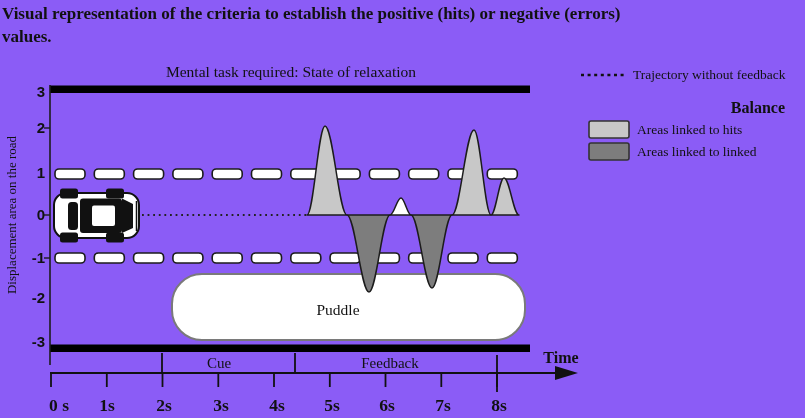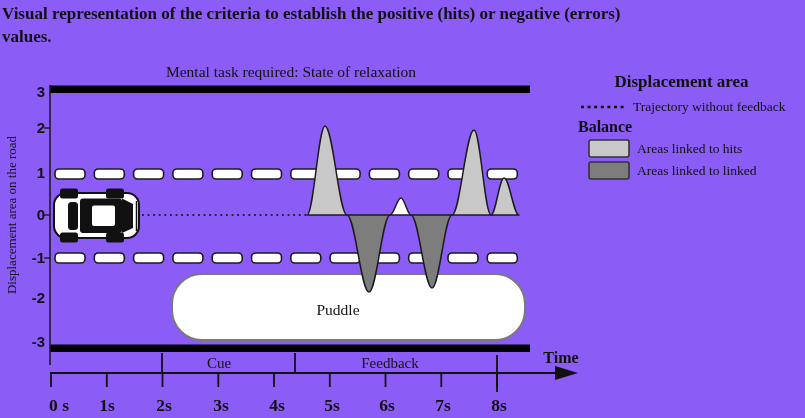--- a/index.html
+++ b/index.html
@@ -8,21 +8,21 @@
   .caption{position:absolute;left:2px;top:2px;width:803px;
            font-weight:bold;font-size:17px;line-height:1.38;white-space:pre-line;}
   svg text{fill:#111;}
   .t-serif{font-family:"Liberation Serif", serif;}
   .t-sans-bold{font-family:"Liberation Sans", sans-serif;font-weight:bold;}
   .lane-dash{fill:#ffffff;stroke:#1c1c1c;stroke-width:1.6;}
   .traj{stroke:#1c1c1c;stroke-width:1.5;stroke-linejoin:round;}
   
   .legend{position:absolute;left:578px;top:60px;width:227px;}
   .legend-heading{font-weight:bold;font-size:17px;text-align:center;padding-right:20px;margin-top:12px;}
-  .legend-heading2{font-weight:bold;font-size:16px;text-align:left;padding-right:20px;margin-top:3px;}
+  .legend-heading2{font-weight:bold;font-size:16px;text-align:right;padding-right:20px;margin-top:16px;}
   .legend-row{display:flex;align-items:center;gap:7px;padding-left:2px;margin-top:7px;}
   .legend-row.swatch-row{padding-left:10px;margin-top:3px;}
   .legend-label{font-size:13.5px;white-space:nowrap;}
 </style>
 </head>
 <body>
 
 <div class="figure">
 
   <div class="caption">Visual representation of the criteria to establish the positive (hits) or negative (errors)
@@ -133,21 +133,20 @@
     <text class="t-serif" x="221" y="411" font-size="17.5" font-weight="bold" text-anchor="middle">3s</text>
     <text class="t-serif" x="277" y="411" font-size="17.5" font-weight="bold" text-anchor="middle">4s</text>
     <text class="t-serif" x="332" y="411" font-size="17.5" font-weight="bold" text-anchor="middle">5s</text>
     <text class="t-serif" x="387" y="411" font-size="17.5" font-weight="bold" text-anchor="middle">6s</text>
     <text class="t-serif" x="443" y="411" font-size="17.5" font-weight="bold" text-anchor="middle">7s</text>
     <text class="t-serif" x="499" y="411" font-size="17.5" font-weight="bold" text-anchor="middle">8s</text>
   </svg>
 
   
   <div class="legend">
-    <div class="legend-heading">Displacement area</div>
 
     <div class="legend-row">
       <svg width="46" height="8">
         <line x1="1" y1="4" x2="45" y2="4" stroke="#111" stroke-width="2.4" stroke-dasharray="3 3.6"></line>
       </svg>
       <span class="legend-label">Trajectory without feedback</span>
     </div>
 
 
     <div class="legend-heading2">Balance</div>

